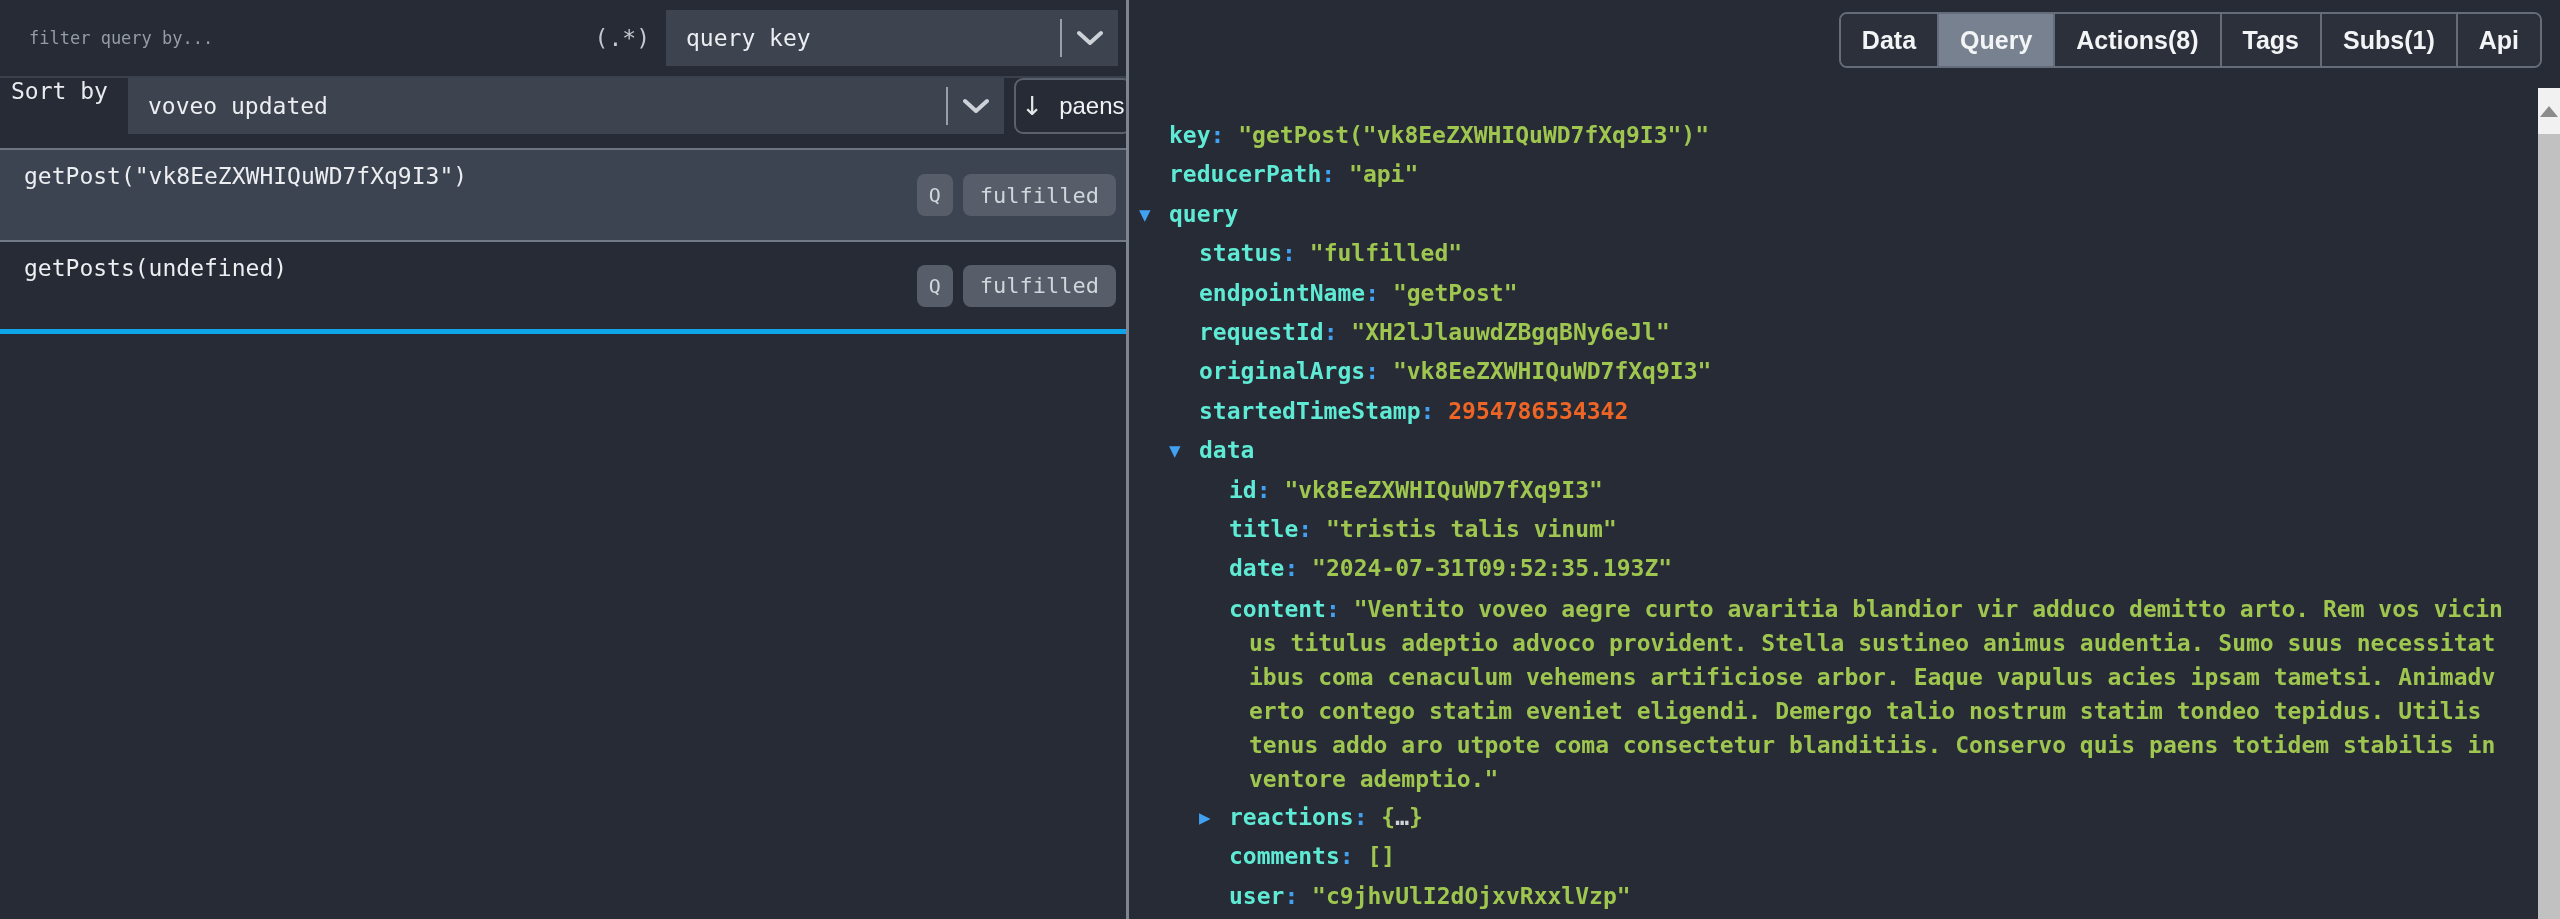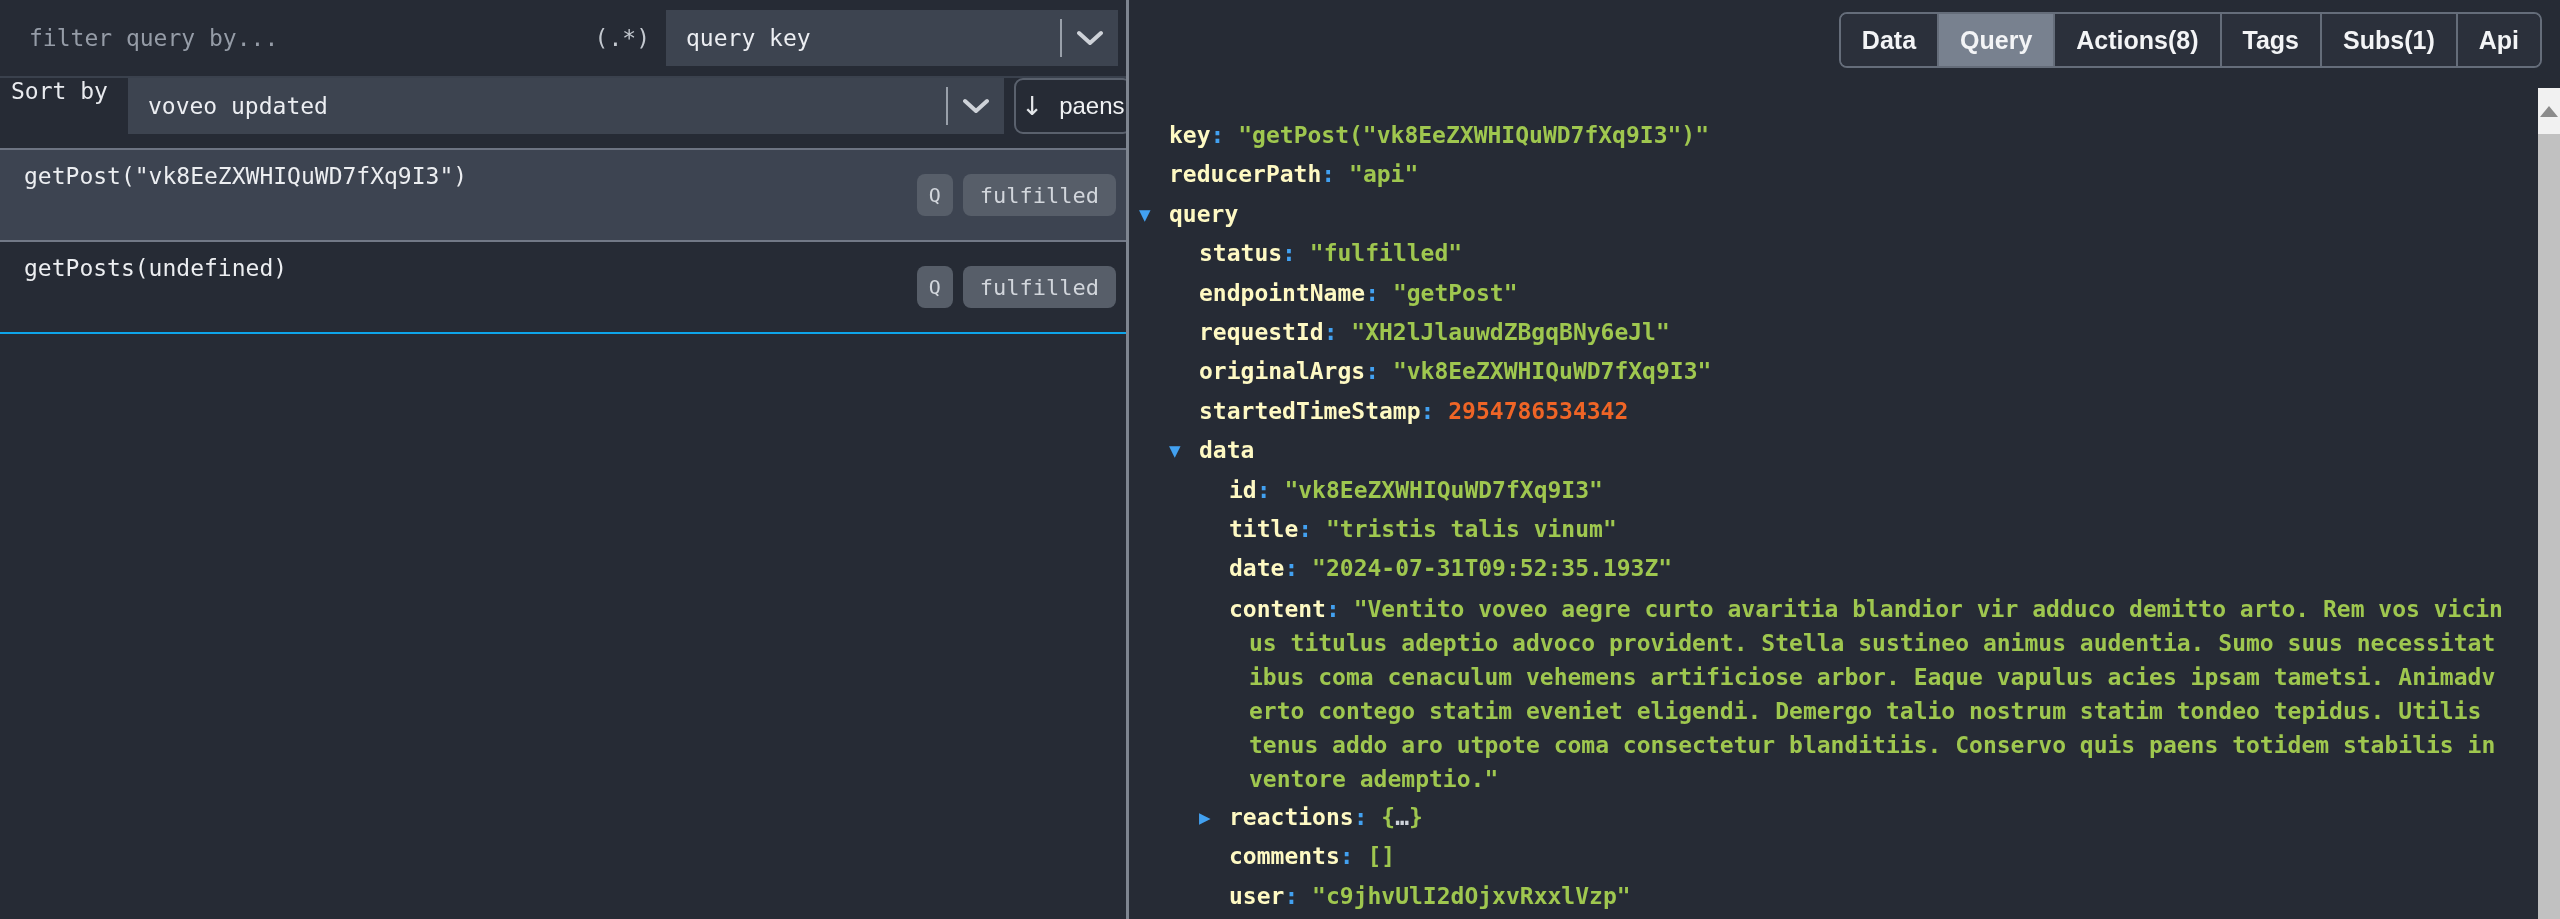--- a/index.html
+++ b/index.html
@@ -3,38 +3,38 @@
 <meta charset="utf-8">
 <style>
   html,body{margin:0;padding:0;background:#1d212a;}
   .app{position:relative;width:2560px;height:919px;background:#262b35;display:flex;overflow:hidden;
        font-family:"DejaVu Sans Mono","DejaVu Sans",monospace;}
   
   .left-panel{width:1126px;flex:none;display:flex;flex-direction:column;background:#262b35;}
   .panel-divider{width:3px;flex:none;background:#7e8590;}
   .filter-bar{height:78px;flex:none;display:flex;align-items:center;border-bottom:2px solid #3a414d;box-sizing:border-box;}
   .filter-input{flex:1;min-width:0;background:transparent;border:none;outline:none;color:#e8eaee;
-                font-family:inherit;font-size:23px;padding:0 10px 0 29px;}
+                font-family:inherit;font-size:17px;padding:0 10px 0 29px;}
   .filter-input::placeholder{color:#959ca7;opacity:1;}
   .regex-toggle{color:#c3c8cf;font-size:23px;margin-right:16px;cursor:pointer;}
   .select{background:#3d4450;display:flex;align-items:center;color:#eceef2;font-size:23px;cursor:pointer;}
   .select-value{flex:1;padding-left:20px;white-space:nowrap;overflow:hidden;}
   .select-divider{width:2px;height:38px;background:#99a0aa;flex:none;}
   .select-chevron{width:56px;flex:none;display:flex;align-items:center;justify-content:center;}
   .filter-select{width:452px;height:56px;margin-right:8px;flex:none;}
   .sort-bar{height:72px;flex:none;display:flex;align-items:flex-start;border-bottom:2px solid #6d7482;box-sizing:border-box;}
   .sort-label{margin-left:11px;font-size:23px;color:#e9ebef;white-space:nowrap;}
   .sort-select{margin-left:20px;width:876px;height:56px;flex:none;}
   .sort-order-button{margin-left:10px;width:118px;height:56px;flex:none;background:transparent;
                      border:2px solid #5a616d;border-radius:9px;box-sizing:border-box;display:flex;
                      align-items:center;justify-content:center;gap:16px;color:#f0f2f4;cursor:pointer;}
   .sort-arrow{font-family:"DejaVu Sans",sans-serif;font-size:26px;line-height:1;color:#e4e7ea;}
   .sort-dir{font-family:"Liberation Sans",sans-serif;font-size:24px;}
   .query-list{flex:1;overflow:hidden;}
-  .query-row{height:92px;position:relative;border-bottom:2px solid #0ea5e9;box-sizing:border-box;cursor:pointer;}
+  .query-row{height:92px;position:relative;border-bottom:5px solid #0ea5e9;box-sizing:border-box;cursor:pointer;}
   .query-row.selected{background:#3d4451;border-bottom:2px solid #727987;}
   .query-title{position:absolute;left:24px;top:13px;font-size:23px;color:#eceef1;white-space:nowrap;}
   .query-badges{position:absolute;right:10px;top:50%;transform:translateY(-50%);display:flex;align-items:center;gap:10px;}
   .badge{background:#575e69;border-radius:8px;color:#d2d6dc;display:flex;align-items:center;justify-content:center;}
   .badge-q{width:36px;height:42px;font-size:20px;}
   .badge-status{height:42px;padding:0 17px;font-size:22px;letter-spacing:0;}
   
   .right-panel{flex:1;position:relative;background:#262b35;min-width:0;font-weight:bold;}
   .tab-bar{position:absolute;top:12px;right:18px;display:flex;border:2px solid #656d7a;border-radius:8px;
            overflow:hidden;font-family:"Liberation Sans",sans-serif;font-size:25px;color:#f3f4f6;}
@@ -45,21 +45,21 @@
   .scrollbar{position:absolute;top:88px;right:0;bottom:0;width:22px;background:#f1f1f1;}
   .scroll-up-btn{height:46px;display:flex;align-items:center;justify-content:center;cursor:pointer;}
   .scroll-up-glyph{width:0;height:0;border-left:9px solid transparent;border-right:9px solid transparent;
                    border-bottom:11px solid #8b8b8b;}
   .scroll-thumb{position:absolute;top:46px;left:0;right:0;bottom:0;background:#c1c1c1;cursor:pointer;}
   .tree{position:absolute;top:88px;left:0;right:22px;bottom:0;overflow:hidden;
         padding:28px 30px 0 40px;font-size:23px;}
   .tree-row{position:relative;line-height:39.4px;white-space:pre;}
   .tree-row.wrap{line-height:34px;margin:3px 0 2px;white-space:normal;word-break:break-all;}
   .expander{position:absolute;top:1px;font-size:15px;color:#42a1f1;font-family:"DejaVu Sans",sans-serif;cursor:pointer;}
-  .tree-key{color:#fef9c3;}
+  .tree-key{color:#5eead4;}
   .tree-colon{color:#42a1f1;}
   .v-string{color:#9fc74f;}
   .v-number{color:#ef6526;}
   .v-brace{color:#9fc74f;}
   .v-ellipsis{color:#ced3da;}
 </style>
 </head>
 <body>
 
 <div class="app">

